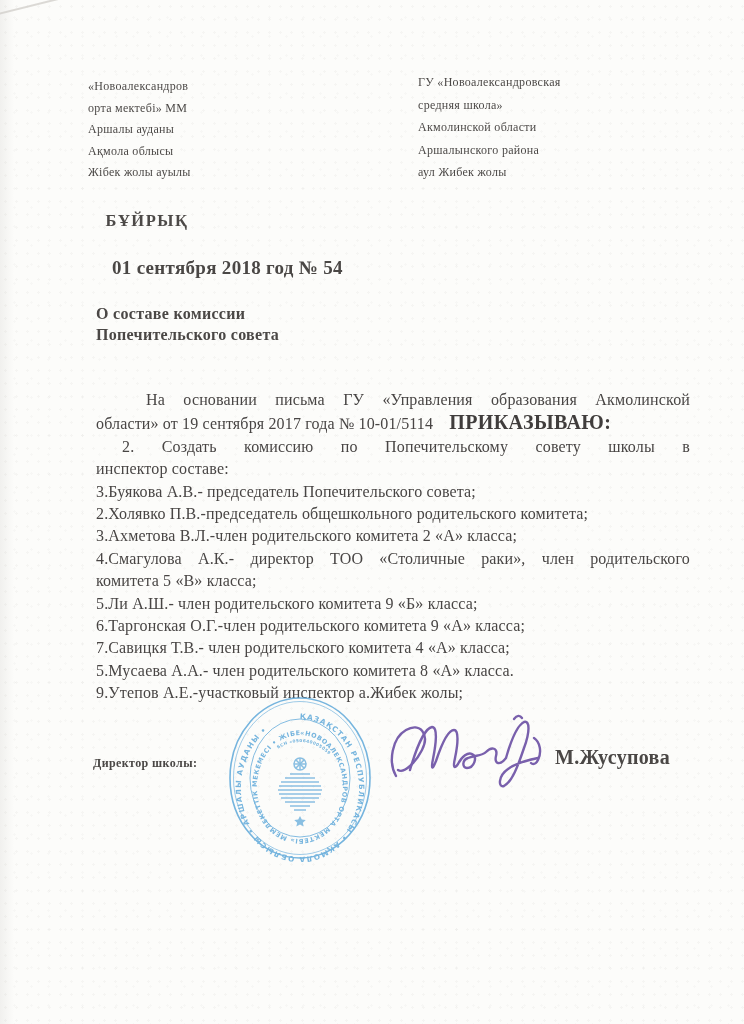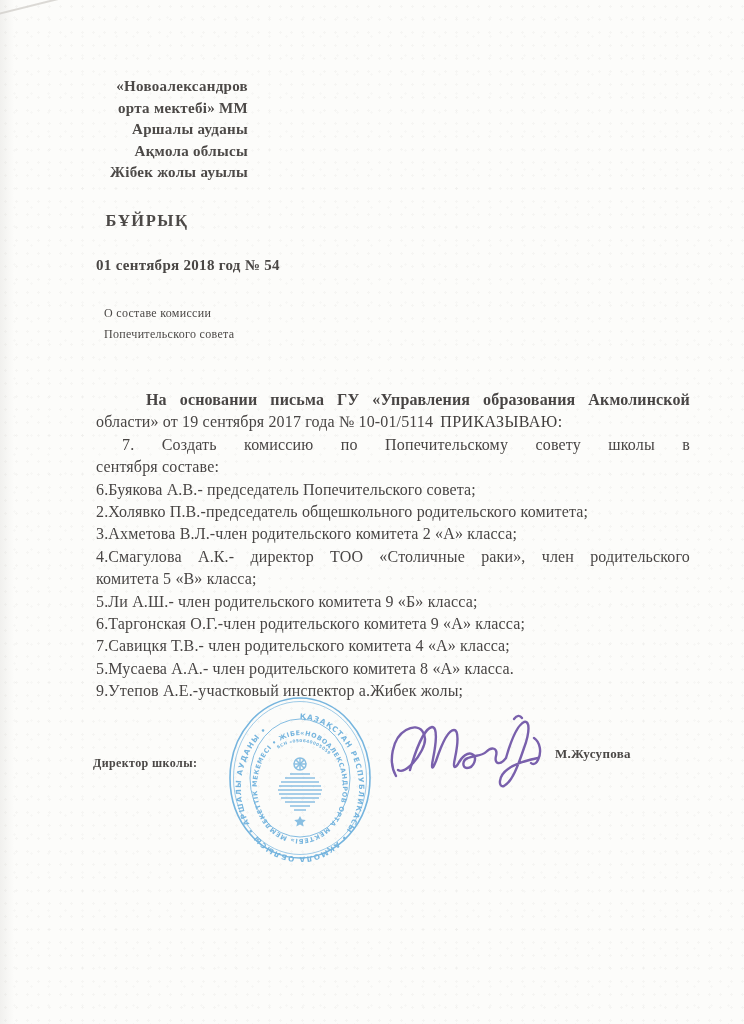--- a/index.html
+++ b/index.html
@@ -18,55 +18,55 @@
   }
   .edge-shade{
     position:absolute;left:0;top:0;bottom:0;width:14px;
     background:linear-gradient(to right, rgba(90,85,80,0.07), rgba(90,85,80,0));
   }
   .scratch{
     position:absolute;left:-6px;top:14px;width:72px;height:1.5px;
     background:#c9c6c1;opacity:.65;transform:rotate(-14deg);transform-origin:left center;
   }
   .org{
-    position:absolute;text-align:right;font-weight:bold;
-    font-size:15px;color:#4c4947;letter-spacing:.3px;
+    position:absolute;text-align:left;font-weight:normal;
+    font-size:12px;color:#4c4947;letter-spacing:.3px;
   }
   .org-left{left:88px;top:76px;width:160px;line-height:21.5px;}
   .org-right{left:418px;top:71px;width:226px;line-height:22.5px;}
   .order-word{
     position:absolute;font-weight:bold;font-size:16.5px;color:#4c4947;
     letter-spacing:1.5px;text-align:center;
   }
   .ow-left{left:82px;top:211px;width:130px;}
   .ow-right{left:418px;top:208px;width:226px;letter-spacing:1px;}
   .date-line{
-    position:absolute;left:96px;top:257px;
-    font-weight:bold;font-size:15px;color:#4a4745;letter-spacing:.3px;
+    position:absolute;left:112px;top:257px;
+    font-weight:bold;font-size:19px;color:#4a4745;letter-spacing:.3px;
   }
   .subject{
-    position:absolute;left:104px;top:303px;
-    font-weight:normal;font-size:12px;line-height:21px;color:#4a4745;letter-spacing:.3px;
+    position:absolute;left:96px;top:303px;
+    font-weight:bold;font-size:16px;line-height:21px;color:#4a4745;letter-spacing:.3px;
   }
   .body-text{
     position:absolute;left:96px;top:389px;width:594px;
     font-size:16px;line-height:22.4px;color:#484544;letter-spacing:.15px;
   }
   .bodyline{min-height:22.4px;}
   .stretch{text-align:justify;text-align-last:justify;}
-  .ind-lg{text-indent:50px;font-weight:bold;}
+  .ind-lg{text-indent:50px;}
   .ind-sm{text-indent:26px;}
-  .decree{font-weight:normal;font-size:16px;color:#403d3c;margin-left:7px;letter-spacing:.4px;}
+  .decree{font-weight:bold;font-size:20px;color:#403d3c;margin-left:16px;letter-spacing:.4px;}
   .director-label{
     position:absolute;left:93px;top:756px;
     font-weight:bold;font-size:12px;color:#4a4745;letter-spacing:.4px;
   }
   .director-name{
     position:absolute;left:555px;top:746px;
-    font-weight:bold;font-size:13px;color:#4a4745;letter-spacing:.3px;
+    font-weight:bold;font-size:20px;color:#4a4745;letter-spacing:.3px;
   }
   .stamp{position:absolute;left:226px;top:694px;width:148px;height:168px;opacity:.82;}
   .stamp text{font-family:"DejaVu Sans","Liberation Sans",sans-serif;font-weight:600;}
   .signature{position:absolute;left:386px;top:712px;width:178px;height:92px;opacity:.92;}
 </style>
 </head>
 <body>
 
 <div class="page">
 
@@ -75,34 +75,41 @@
 
   <div class="org org-left">
     <div>«Новоалександров</div>
     <div>орта мектебі» ММ</div>
     <div>Аршалы ауданы</div>
     <div>Ақмола облысы</div>
     <div>Жібек жолы ауылы</div>
   </div>
   <div class="order-word ow-left">БҰЙРЫҚ</div>
 
+  <div class="org org-right">
+    <div>ГУ «Новоалександровская</div>
+    <div>средняя школа»</div>
+    <div>Акмолинской области</div>
+    <div>Аршалынского района</div>
+    <div>аул Жибек жолы</div>
+  </div>
 
   <div class="date-line">01 сентября 2018 год № 54</div>
 
   <div class="subject">
     <div>О составе комиссии</div>
     <div>Попечительского совета</div>
   </div>
 
   <div class="body-text">
     <div class="bodyline stretch ind-lg">На основании письма ГУ «Управления образования Акмолинской</div>
     <div class="bodyline"><span>области» от 19 сентября 2017 года № 10-01/5114</span><b class="decree">ПРИКАЗЫВАЮ:</b></div>
-    <div class="bodyline stretch ind-sm">7. Создать комиссию по Попечительскому совету школы в</div>
-    <div class="bodyline">сентября составе:</div>
-    <div class="bodyline">6.Буякова А.В.- председатель Попечительского совета;</div>
+    <div class="bodyline stretch ind-sm">2. Создать комиссию по Попечительскому совету школы в</div>
+    <div class="bodyline">инспектор составе:</div>
+    <div class="bodyline">3.Буякова А.В.- председатель Попечительского совета;</div>
     <div class="bodyline">2.Холявко П.В.-председатель общешкольного родительского комитета;</div>
     <div class="bodyline">3.Ахметова В.Л.-член родительского комитета 2 «А» класса;</div>
     <div class="bodyline stretch">4.Смагулова А.К.- директор ТОО «Столичные раки», член родительского</div>
     <div class="bodyline">комитета 5 «В» класса;</div>
     <div class="bodyline">5.Ли А.Ш.- член родительского комитета 9 «Б» класса;</div>
     <div class="bodyline">6.Таргонская О.Г.-член родительского комитета 9 «А» класса;</div>
     <div class="bodyline">7.Савицкя Т.В.- член родительского комитета 4 «А» класса;</div>
     <div class="bodyline">5.Мусаева А.А.- член родительского комитета 8 «А» класса.</div>
     <div class="bodyline">9.Утепов А.Е.-участковый инспектор а.Жибек жолы;</div>
   </div>

